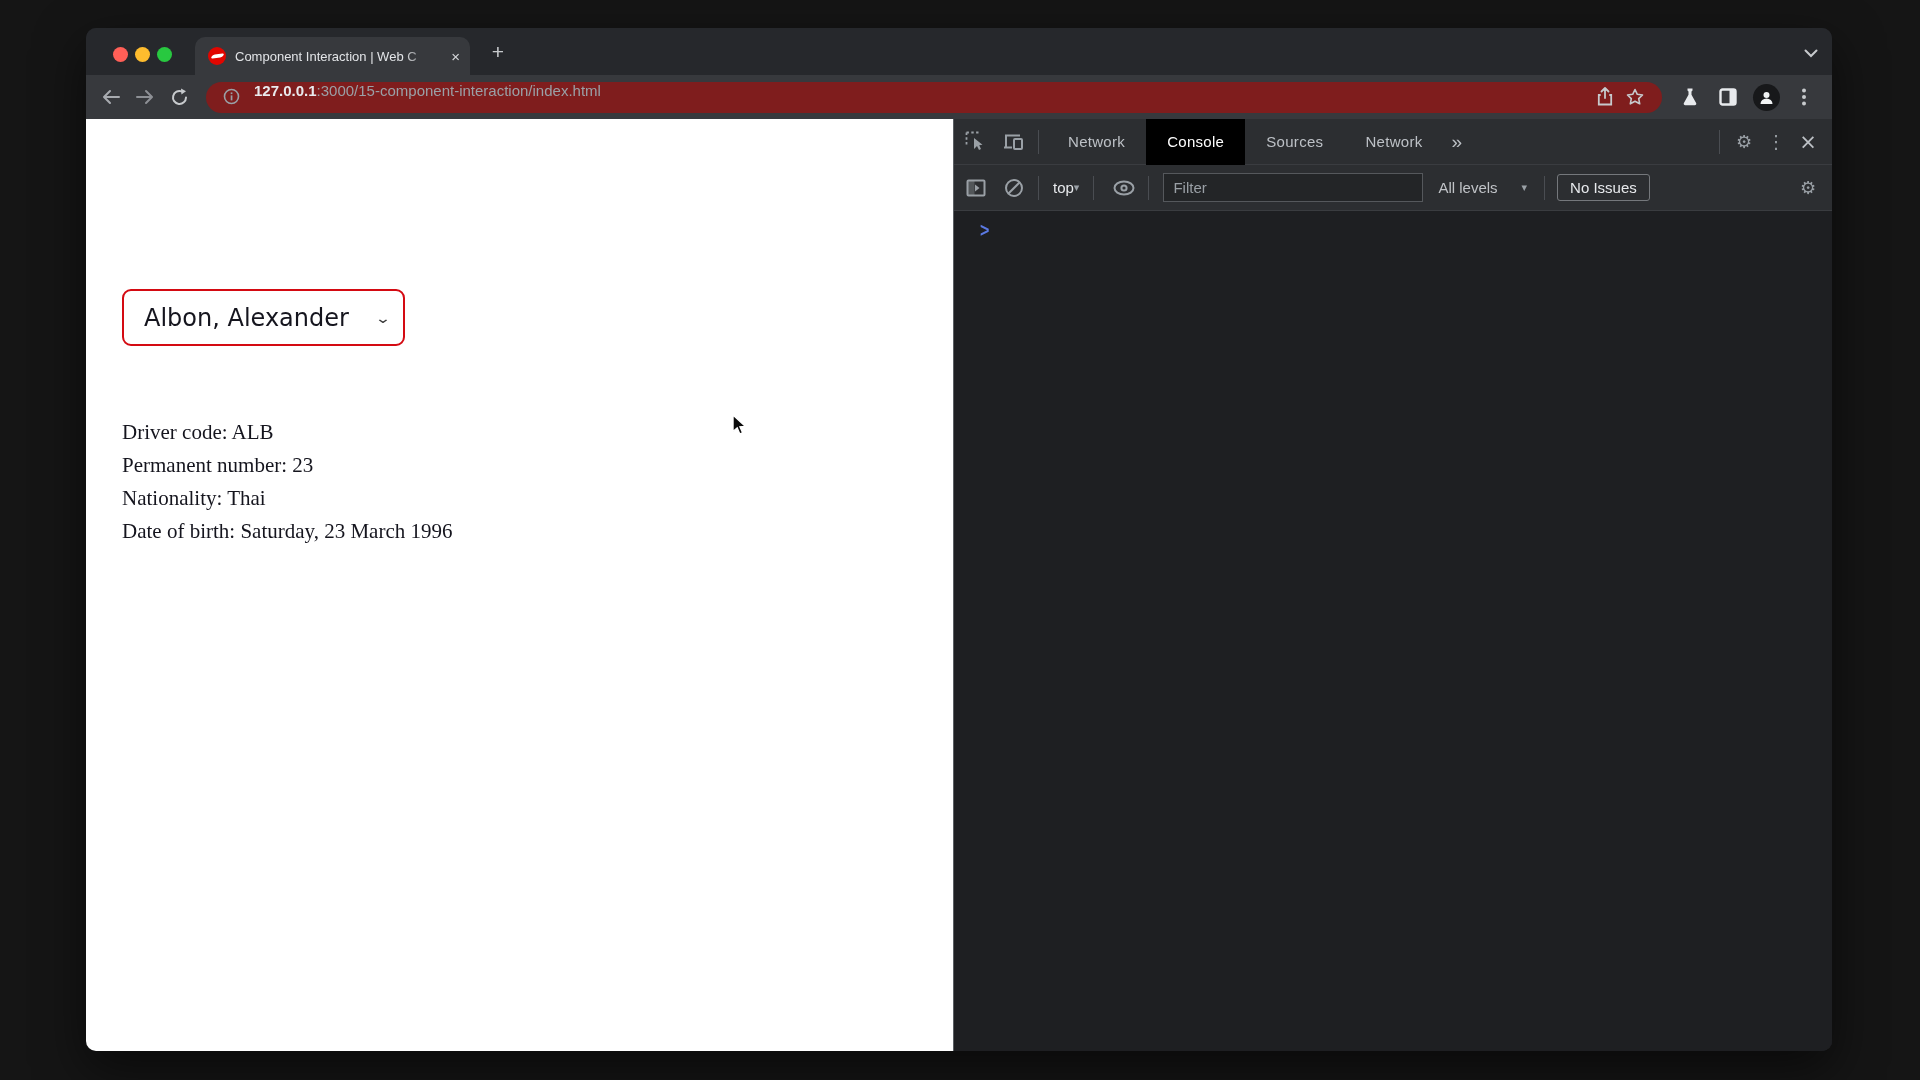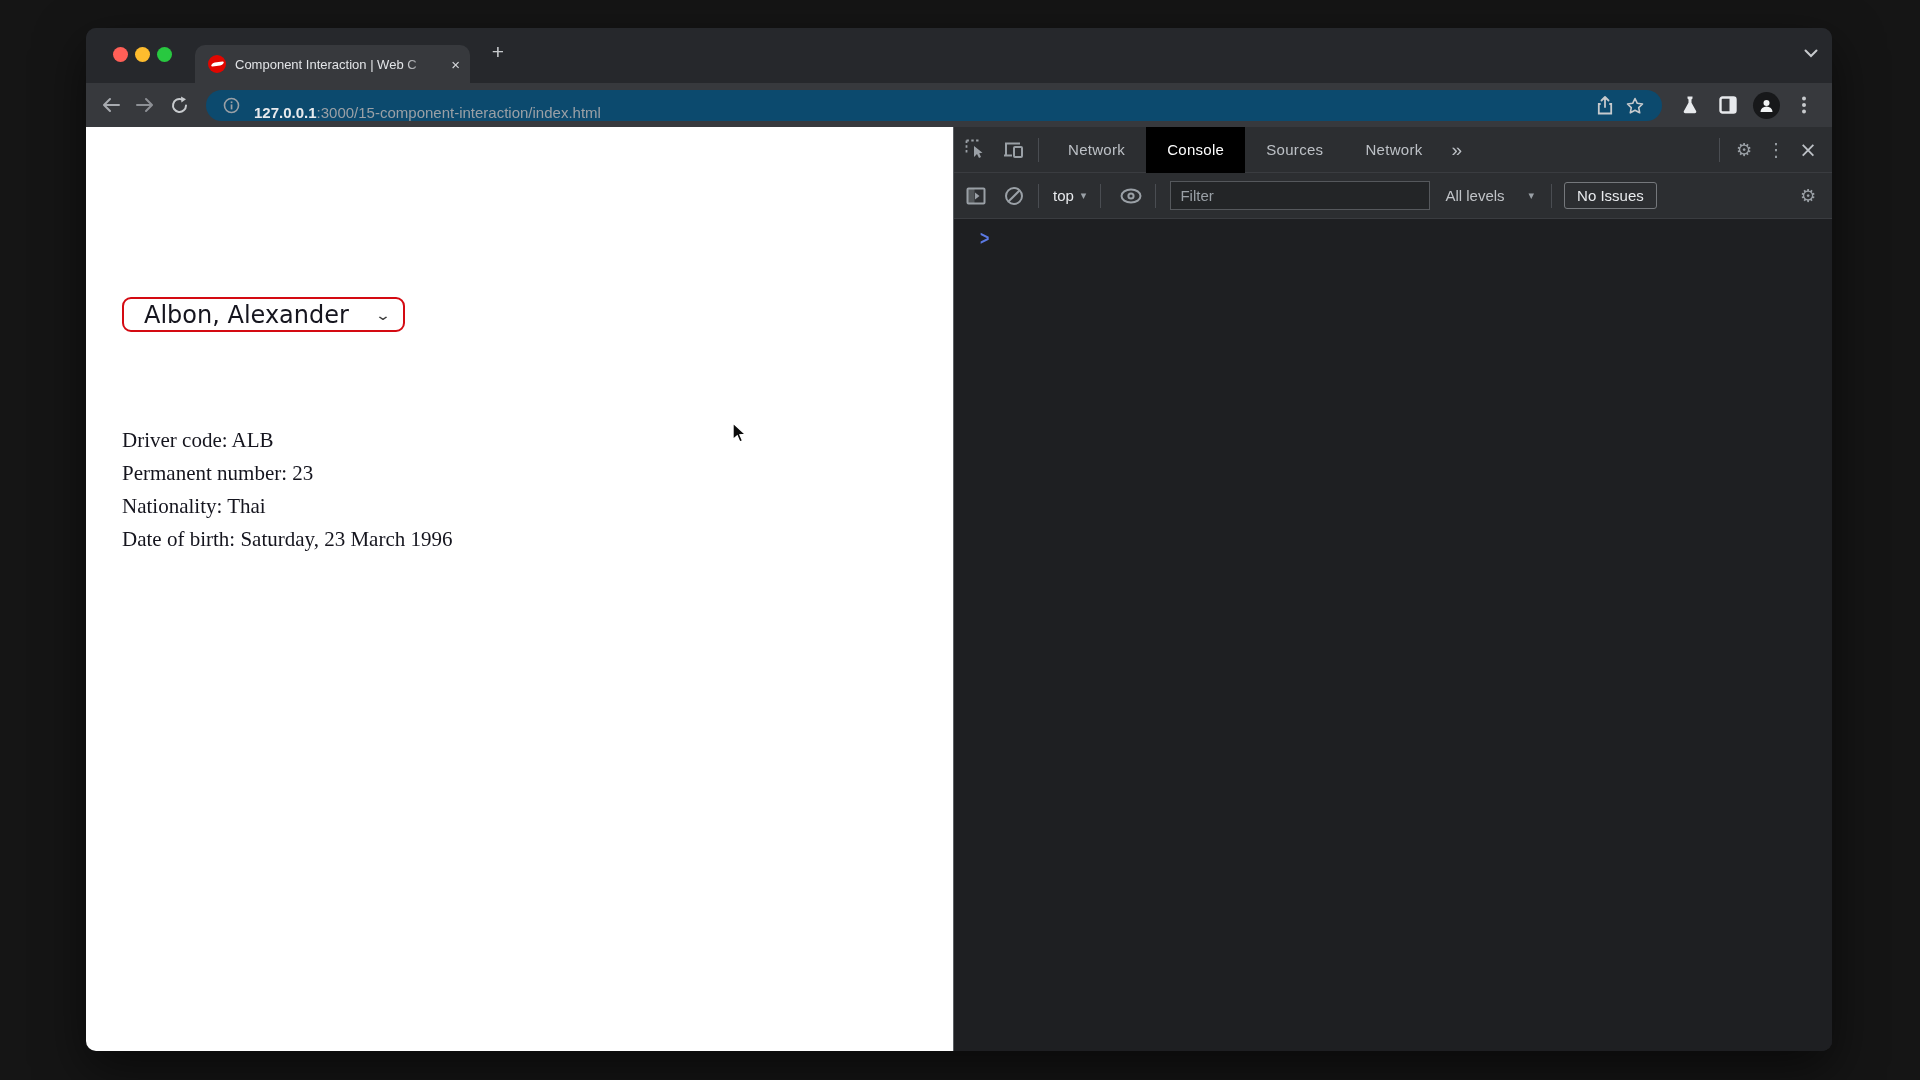--- a/index.html
+++ b/index.html
@@ -9,21 +9,21 @@
   .screen { position:relative; width:1920px; height:1080px; background:#151515; }
 
   .browser-window {
     position:absolute; left:86px; top:28px; width:1746px; height:1023px;
     border-radius:10px; overflow:hidden; background:#202124;
     box-shadow:0 18px 50px rgba(0,0,0,.55);
     display:flex; flex-direction:column;
   }
 
   
-  .tabstrip { position:relative; height:55px; background:#26282c; flex:0 0 auto; }
+  .tabstrip { position:relative; height:47px; background:#26282c; flex:0 0 auto; }
   .traffic-lights { position:absolute; left:27px; top:19px; display:flex; gap:7px; }
   .light { width:15px; height:15px; border-radius:50%; }
 
   .tab {
     position:absolute; left:109px; bottom:0; width:275px; height:38px;
     background:#37393d; border-radius:10px 10px 0 0;
     display:flex; align-items:center; padding:0 10px 0 13px;
   }
   .favicon { width:18px; height:18px; border-radius:50%; flex:0 0 auto;
     display:flex; align-items:center; justify-content:center; overflow:hidden; }
@@ -40,22 +40,22 @@
     color:#c7cacd; font-size:21px; display:flex; align-items:center; justify-content:center;
   }
   .strip-chevron { position:absolute; right:14px; top:16px; color:#c7cacd; }
 
   
   .toolbar { height:44px; background:#37393d; display:flex; align-items:center;
     padding:0 12px 0 8px; flex:0 0 auto; }
   .nav-btn { width:34px; height:34px; display:flex; align-items:center; justify-content:center;
     border-radius:50%; flex:0 0 auto; }
   .omnibox {
-    flex:1; height:31px; margin-left:10px; margin-right:12px; background:#0c4a6e;
-    border-radius:16px; display:flex; align-items:flex-end; padding:0 12px 0 10px; min-width:0;
+    flex:1; height:31px; margin-left:10px; margin-right:12px; background:#7f1d1d;
+    border-radius:16px; display:flex; align-items:flex-start; padding:0 12px 0 10px; min-width:0;
   }
   .omnibox .url { margin-left:8px; font-size:15px; white-space:nowrap; overflow:hidden; }
   .url-host { color:#e8eaed; font-weight:bold; }
   .url-rest { color:#9aa0a6; }
   .omni-spacer { flex:1; }
   .omni-icon { width:30px; height:30px; display:flex; align-items:center; justify-content:center; flex:0 0 auto; }
   .chrome-right { display:flex; align-items:center; gap:6px; flex:0 0 auto; }
   .chrome-right .nav-btn { width:32px; }
   .avatar-circle { width:27px; height:27px; border-radius:50%; background:#17181a;
     display:flex; align-items:center; justify-content:center; }
@@ -63,21 +63,21 @@
   
   .content { flex:1; display:flex; min-height:0; }
 
   
   .page { position:relative; width:867px; background:#ffffff; flex:0 0 auto; }
   .page-heading {
     position:absolute; left:36px; top:66px; font-family:"DejaVu Sans", sans-serif;
     font-size:54px; font-weight:bold; letter-spacing:1px; color:#e10600;
   }
   .driver-select {
-    position:absolute; left:36px; top:170px; width:283px; height:35px;
+    position:absolute; left:36px; top:170px; width:283px; height:57px;
     border:2.5px solid #d40a12; border-radius:9px; background:#fff;
     display:flex; align-items:center; padding:0 14px 0 20px;
     font-family:"DejaVu Sans", sans-serif; font-size:24px; color:#15151e;
   }
   .driver-select .select-chevron { margin-left:auto; color:#3a3a3a; font-size:14px; transform:scaleX(1.4); }
   .driver-name {
     position:absolute; left:36px; top:240px; font-family:"DejaVu Sans", sans-serif;
     font-size:28px; font-weight:bold; color:#15151e;
   }
   .driver-details {
@@ -96,21 +96,21 @@
   .dt-divider { width:1px; height:24px; background:#4a4d52; margin:0 8px; flex:0 0 auto; }
   .dt-tab { font-size:15px; color:#bdc1c6; padding:0 21px; height:46px;
     display:flex; align-items:center; letter-spacing:.3px; flex:0 0 auto; }
   .dt-tab.active { background:#000000; color:#ffffff; }
   .dt-more { color:#bdc1c6; font-size:19px; padding:0 8px; }
   .dt-spacer { flex:1; }
   .glyph-btn { color:#9aa0a6; font-family:"DejaVu Sans", sans-serif; font-size:18px;
     width:32px; height:32px; display:flex; align-items:center; justify-content:center; flex:0 0 auto; }
   .dt-close { font-size:21px; color:#bdc1c6; margin-right:8px; }
 
-  .dt-context { display:flex; align-items:center; gap:7px; color:#e8eaed; font-size:15px; padding:0 6px; flex:0 0 auto; }
+  .dt-context { display:flex; align-items:center; color:#e8eaed; font-size:15px; padding:0 6px; flex:0 0 auto; }
   .caret { color:#9aa0a6; font-size:11px; font-family:"DejaVu Sans", sans-serif; }
   .dt-filter {
     width:260px; height:29px; background:#232527; border:1px solid #55585c;
     color:#d6d8db; font-size:15px; padding:0 9px; margin:0 6px; outline:none; flex:0 0 auto;
     font-family:"Liberation Sans", sans-serif;
   }
   .dt-filter::placeholder { color:#9aa0a6; }
   .dt-levels { display:flex; align-items:center; gap:24px; color:#c0c3c7; font-size:15px; padding:0 9px; flex:0 0 auto; }
   .no-issues { border:1px solid #75787c; border-radius:3px; color:#e8eaed; font-size:15px;
     padding:4px 12px; margin-left:4px; flex:0 0 auto; }

